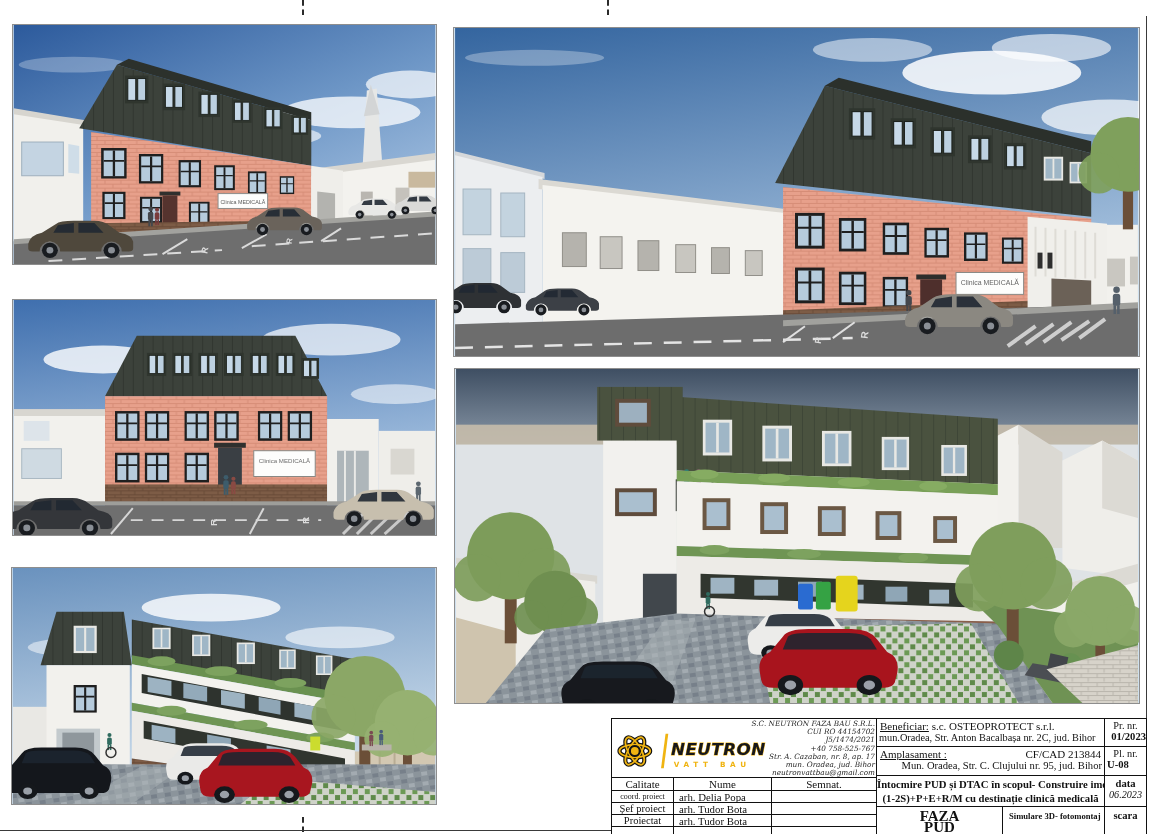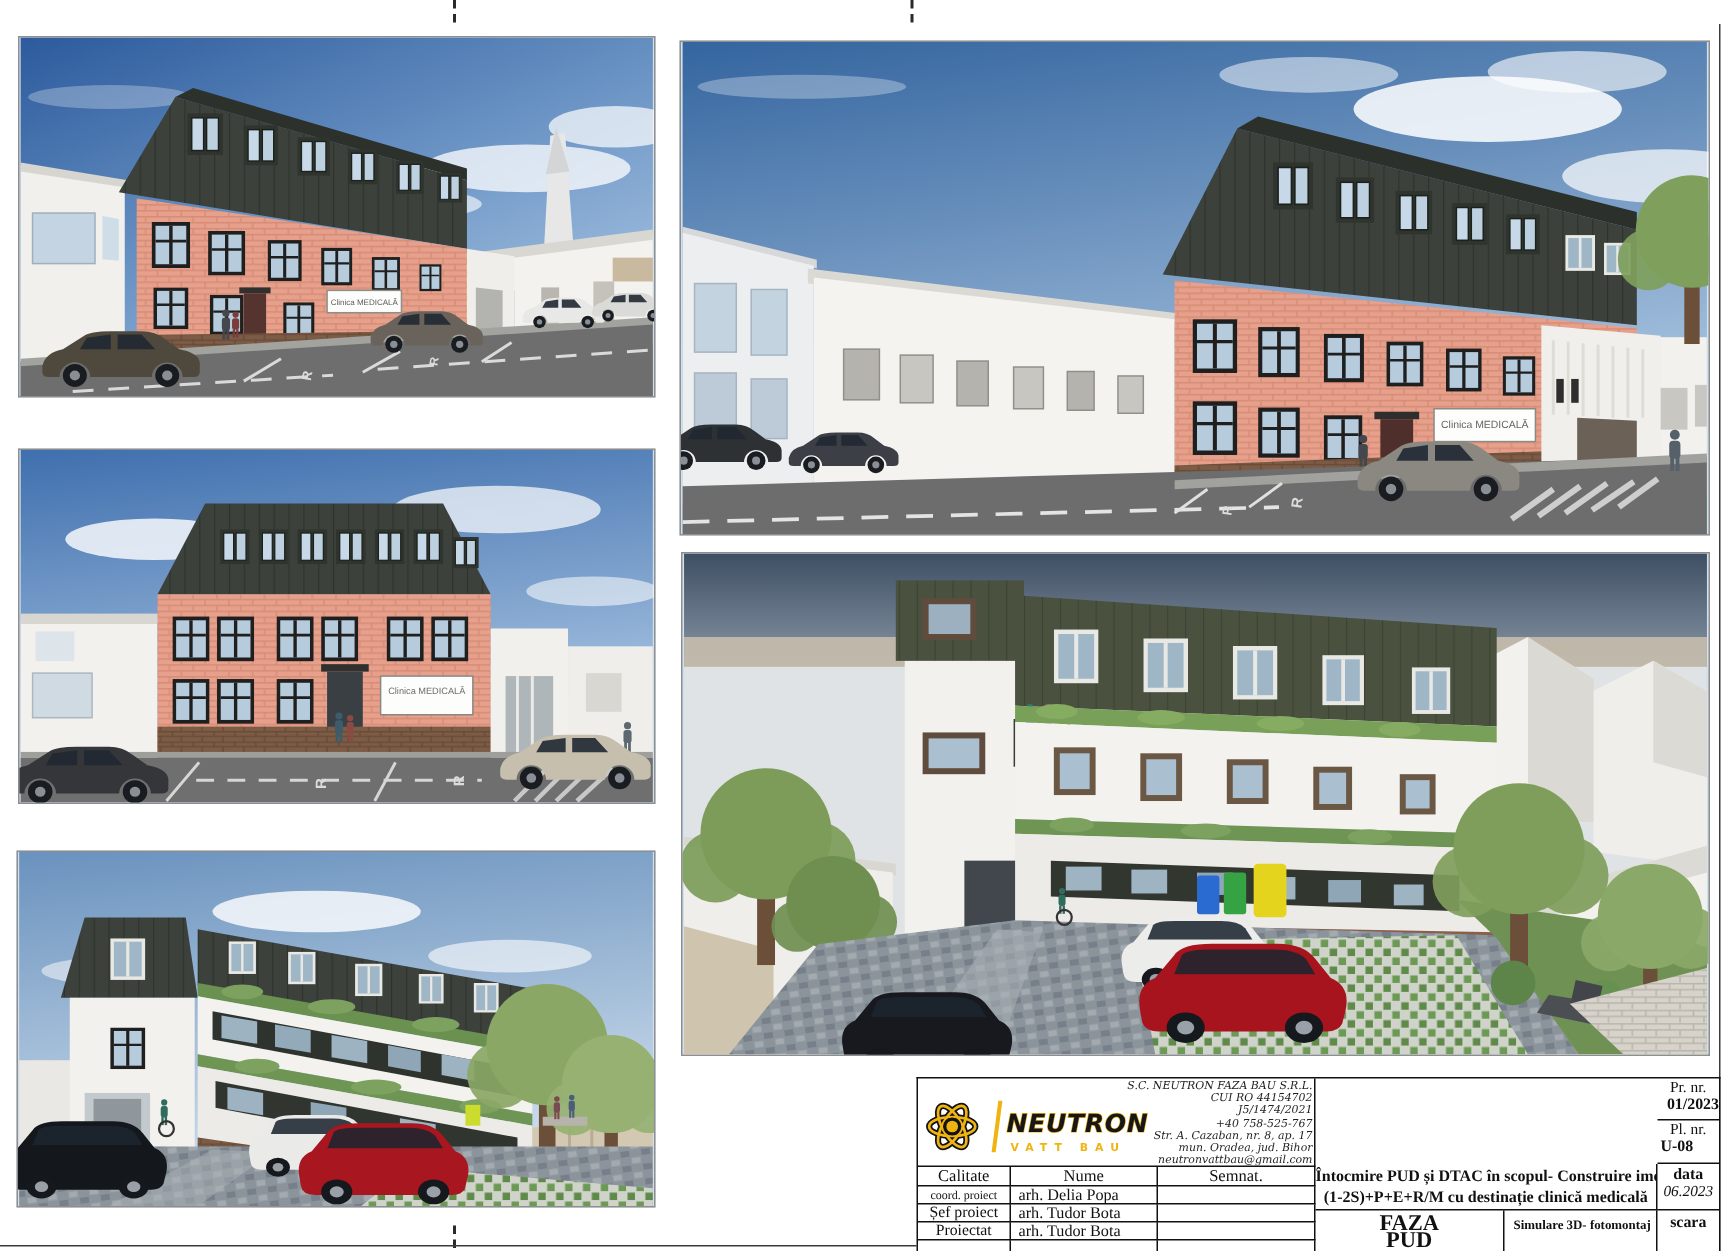--- a/index.html
+++ b/index.html
@@ -634,26 +634,37 @@
       <div>S.C. NEUTRON FAZA BAU S.R.L.</div>
       <div>CUI RO 44154702</div>
       <div>J5/1474/2021</div>
       <div>+40 758-525-767</div>
       <div>Str. A. Cazaban, nr. 8, ap. 17</div>
       <div>mun. Oradea, jud. Bihor</div>
       <div>neutronvattbau@gmail.com</div>
     </div>
   </div>
 
+  <div class="cell br bb" style="left:265px;top:0;width:228px;height:28px">
+    <div class="benef-l1"><span class="lbl-u">Beneficiar:</span> <span>s.c. OSTEOPROTECT s.r.l.</span></div>
+    <div class="benef-l2">mun.Oradea, Str. Anton Bacalbașa nr. 2C, jud. Bihor</div>
+  </div>
 
   <div class="cell bb" style="left:493px;top:0;width:41px;height:28px">
     <div class="num-lbl">Pr. nr.</div>
     <div class="num-val">01/2023</div>
   </div>
 
+  <div class="cell br bb" style="left:265px;top:28px;width:228px;height:29px">
+    <div class="ampl-l1">
+        <span class="lbl-u">Amplasament :</span>
+        <span>CF/CAD 213844</span>
+      </div>
+    <div class="ampl-l2">Mun. Oradea, Str. C. Clujului nr. 95, jud. Bihor</div>
+  </div>
 
   <div class="cell bb" style="left:493px;top:28px;width:41px;height:29px">
     <div class="num-lbl">Pl. nr.</div>
     <div class="num-val-left">U-08</div>
   </div>
 
   <div class="cell br bb th" style="left:0;top:59px;width:62px;height:13px">Calitate</div>
   <div class="cell br bb th" style="left:62px;top:59px;width:98px;height:13px">Nume</div>
   <div class="cell br bb th" style="left:160px;top:59px;width:105px;height:13px">Semnat.</div>
 

